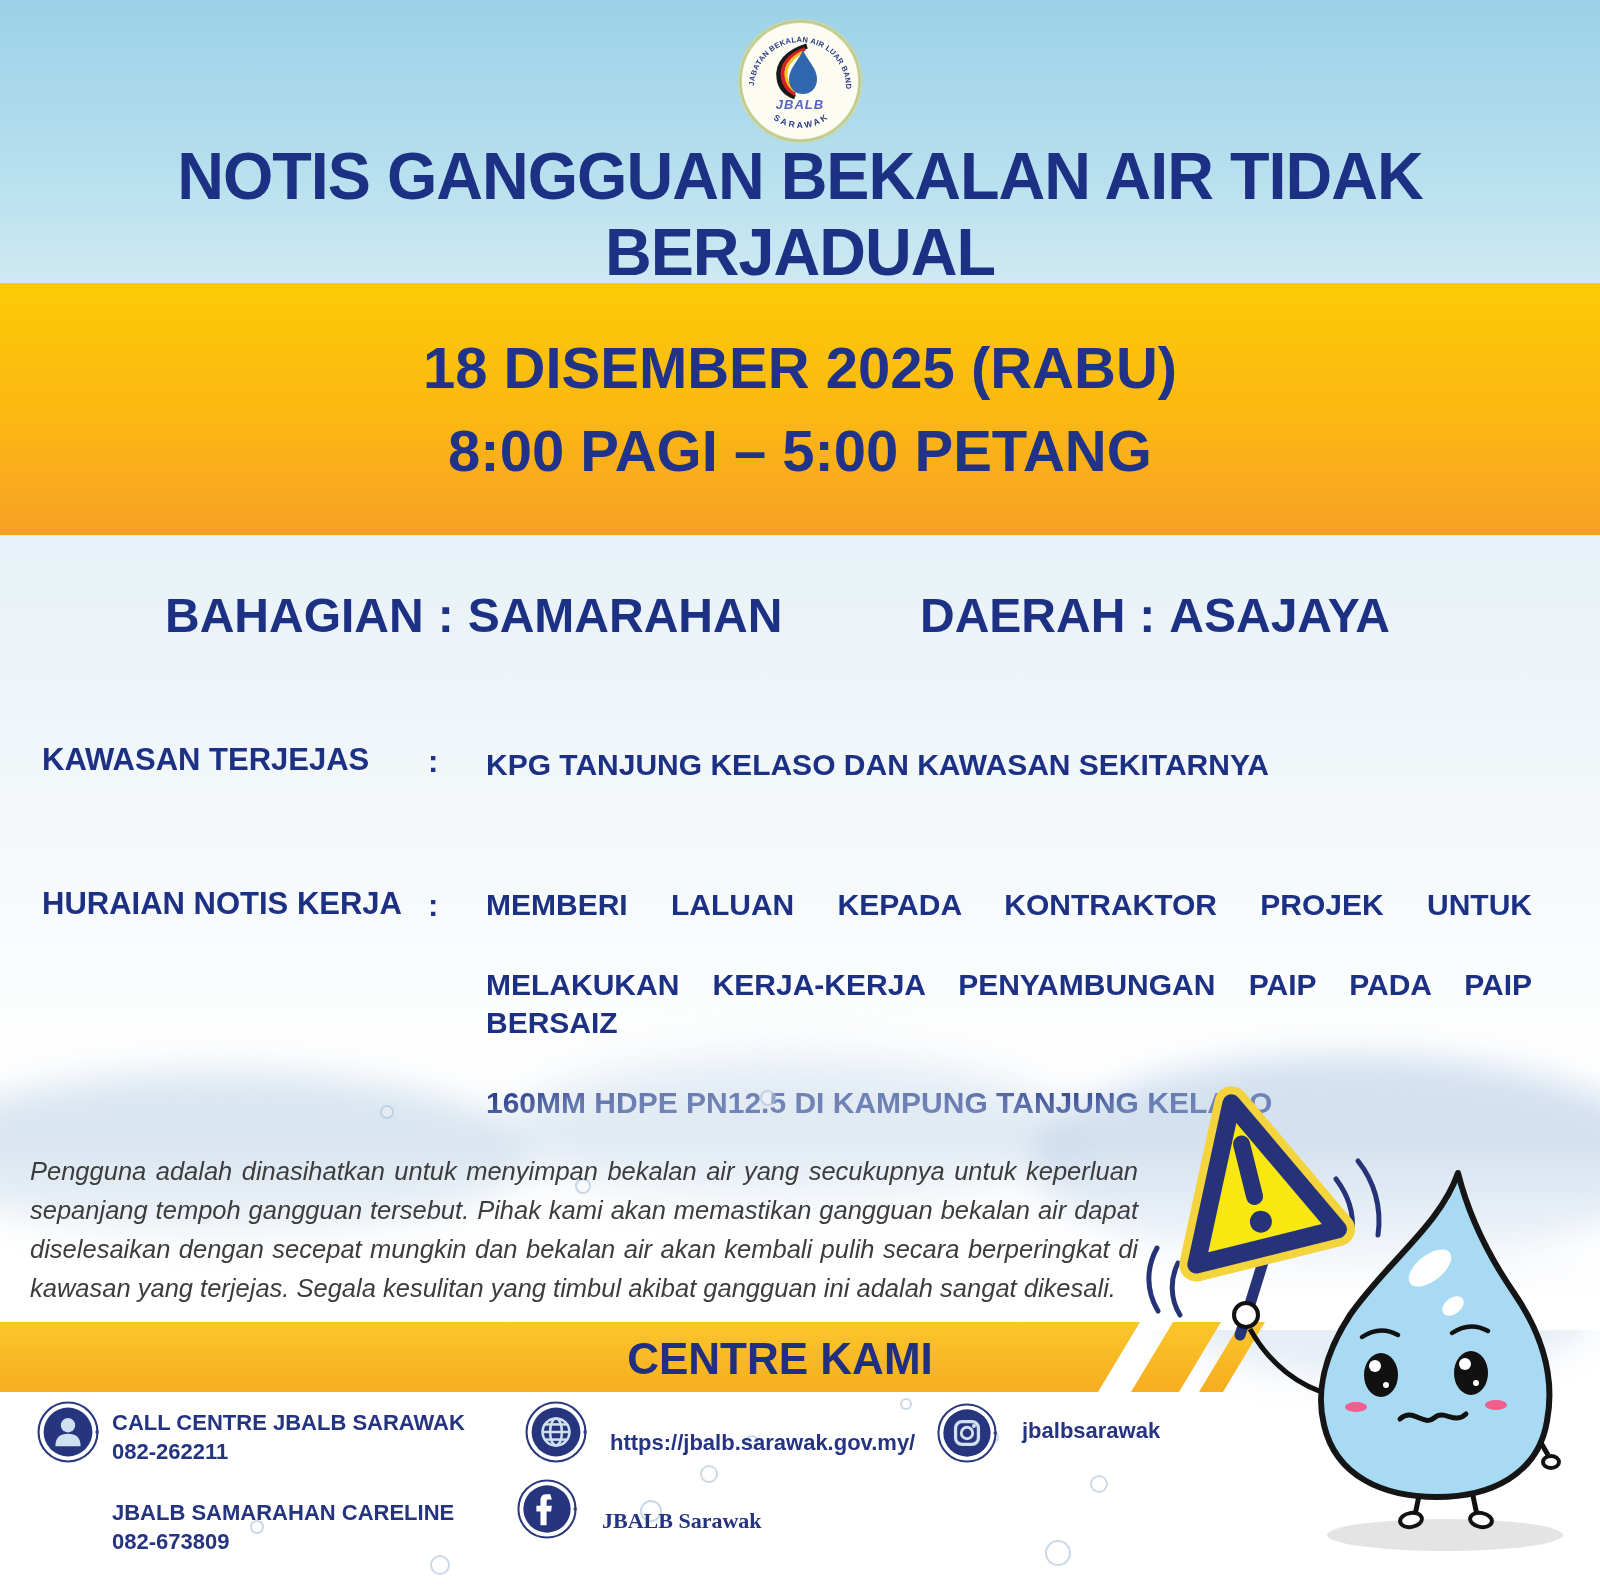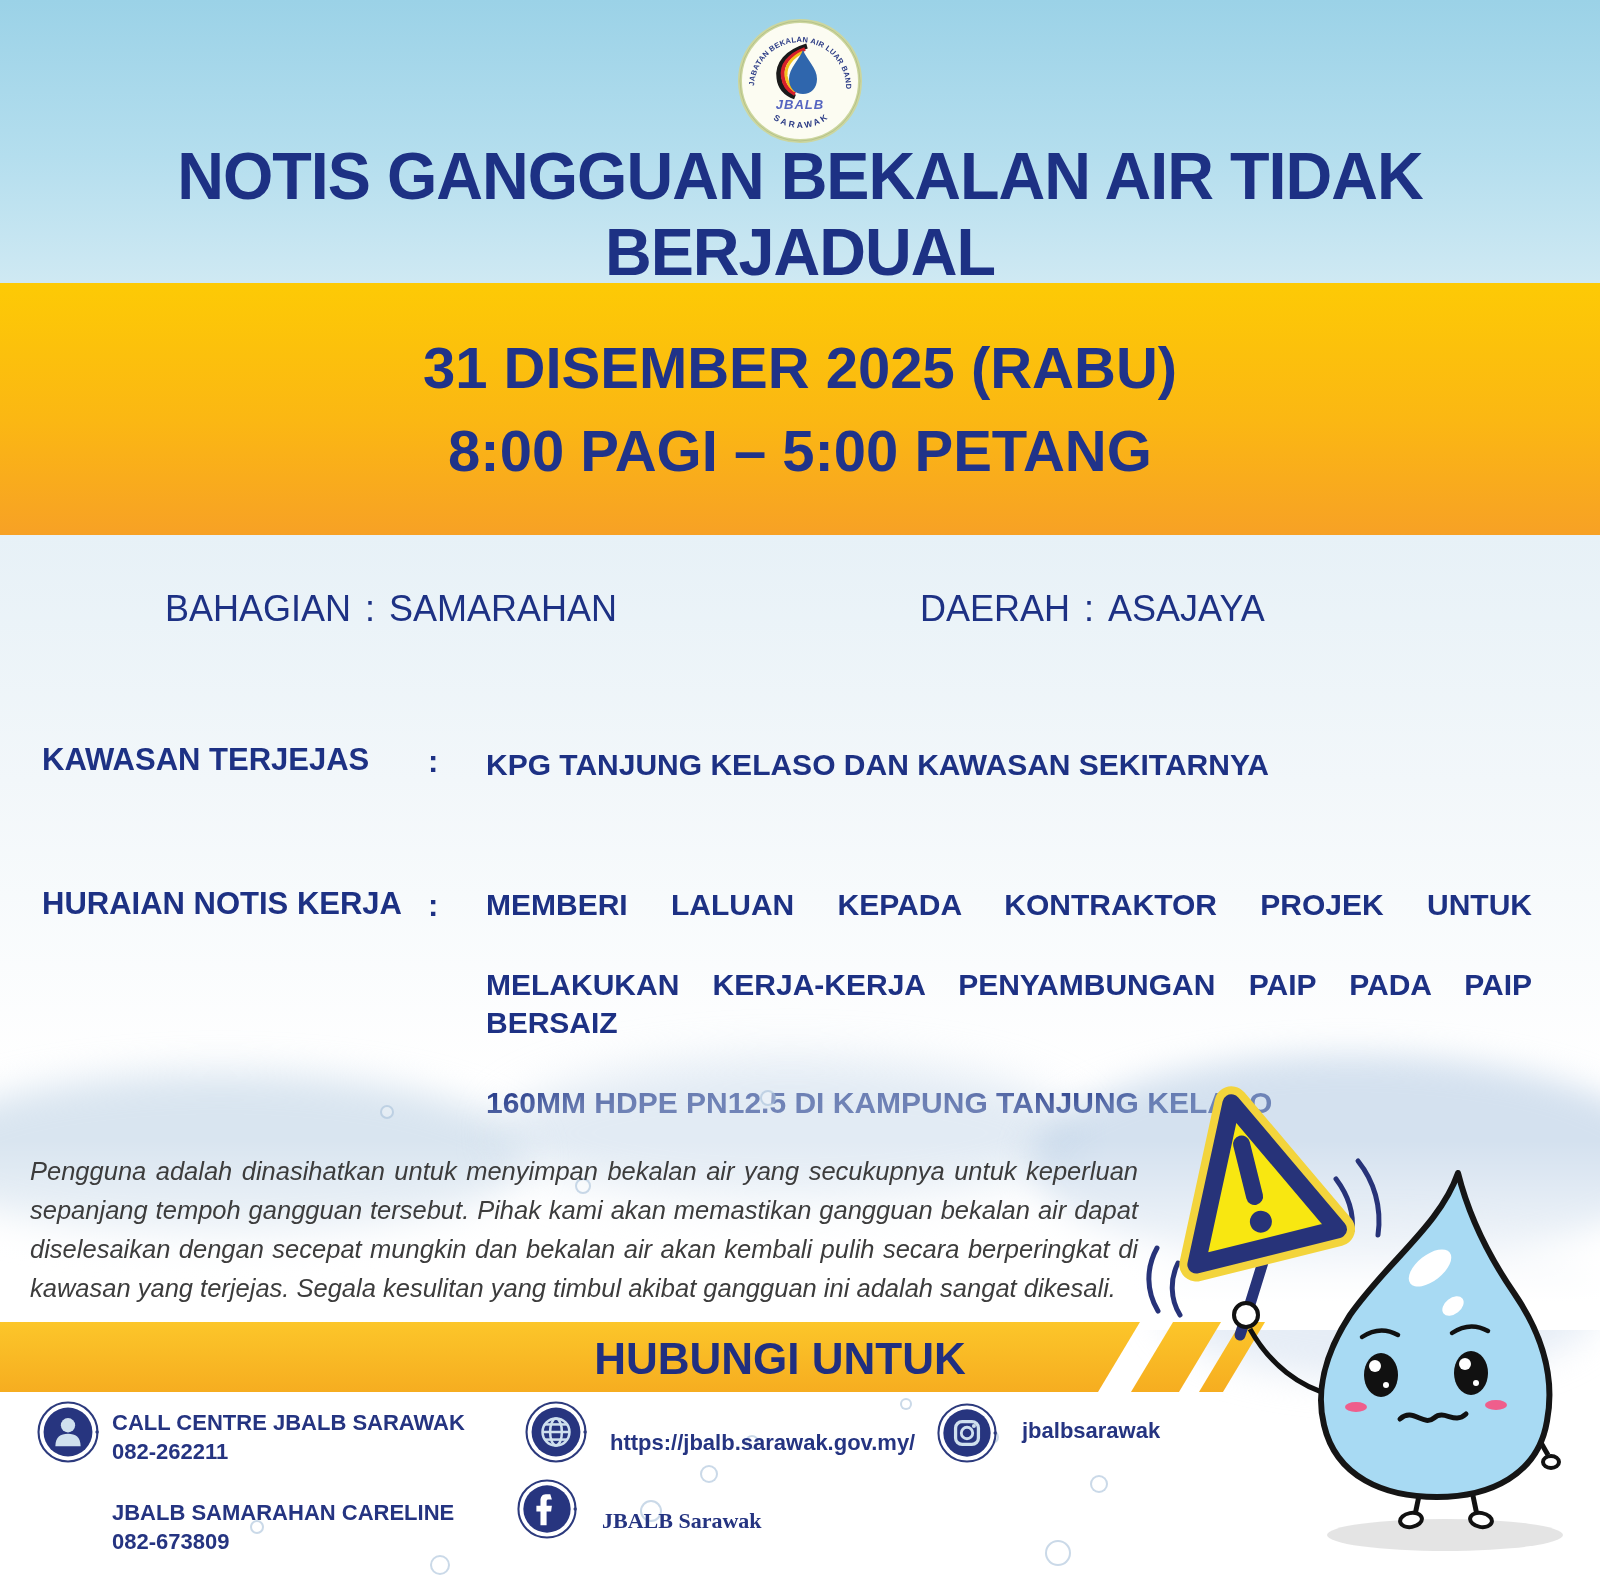--- a/index.html
+++ b/index.html
@@ -15,21 +15,21 @@
     font-size:66px;font-weight:700;color:#1d3184;letter-spacing:-1px;transform:scaleX(.98);}
   
   .date-banner{position:absolute;left:0;top:283px;width:1600px;height:252px;
     background:linear-gradient(180deg,#fdca05 0%,#fbb713 55%,#f7a125 100%);
     display:flex;flex-direction:column;align-items:center;justify-content:center;gap:16px;}
   .date-line,.time-line{font-size:58px;font-weight:700;color:#203389;}
   
   .info-bg{position:absolute;left:0;top:535px;width:1600px;height:545px;
     background:linear-gradient(180deg,#e7f1f7 0%,#f2f7fa 45%,#ffffff 100%);}
   .region-item{position:absolute;top:588px;display:flex;gap:14px;
-    font-size:36px;font-weight:400;color:#1d3184;}
+    font-size:48px;font-weight:700;color:#1d3184;}
   .region-bahagian{left:165px;} .region-daerah{left:920px;}
   .lbl{position:absolute;font-weight:700;color:#1d3184;font-size:31px;}
   .kawasan-label{left:42px;top:742px;}
   .kawasan-colon{left:428px;top:744px;}
   .kawasan-value{left:486px;top:748px;font-size:30px;}
   .huraian-label{left:42px;top:886px;}
   .huraian-colon{left:428px;top:888px;}
   .huraian-lines{position:absolute;left:486px;top:886px;width:1046px;}
   .huraian-line{font-size:30px;font-weight:700;color:#1d3184;line-height:38px;
     margin-bottom:42px;text-align:justify;text-align-last:justify;white-space:normal;}
@@ -96,21 +96,21 @@
       <text x="63" y="91" text-anchor="middle" font-size="13" font-style="italic" font-weight="bold" fill="#5565c0" letter-spacing="1">JBALB</text>
       <text font-size="8.5" font-weight="bold" fill="#2a3a85" letter-spacing="2.5">
         <textPath href="#arcBot" startOffset="8">SARAWAK</textPath>
       </text>
     </svg>
   </div>
 
   <div class="page-title">NOTIS GANGGUAN BEKALAN AIR TIDAK BERJADUAL</div>
 
   <div class="date-banner">
-    <div class="date-line">31 DISEMBER 2025 (RABU)</div>
+    <div class="date-line">18 DISEMBER 2025 (RABU)</div>
     <div class="time-line">8:00 PAGI – 5:00 PETANG</div>
   </div>
 
   <div class="info-bg"></div>
 
   <div class="region-item region-bahagian">
     <span>BAHAGIAN</span>
     <span>:</span>
     <span>SAMARAHAN</span>
   </div>
@@ -148,21 +148,21 @@
   <div class="bubble" style="left:985px;top:1430px;width:10px;height:10px;"></div>
   <div class="bubble" style="left:1090px;top:1475px;width:14px;height:14px;"></div>
   <div class="bubble" style="left:430px;top:1555px;width:16px;height:16px;"></div>
   <div class="bubble" style="left:250px;top:1520px;width:10px;height:10px;"></div>
 
   <div class="advisory">Pengguna adalah dinasihatkan untuk menyimpan bekalan air yang secukupnya untuk keperluan sepanjang tempoh gangguan tersebut. Pihak kami akan memastikan gangguan bekalan air dapat diselesaikan dengan secepat mungkin dan bekalan air akan kembali pulih secara berperingkat di kawasan yang terjejas. Segala kesulitan yang timbul akibat gangguan ini adalah sangat dikesali.</div>
 
   <div class="contact-banner"></div>
   <div class="stripe stripe1"></div>
   <div class="stripe stripe2"></div>
-  <div class="contact-heading">HUBUNGI UNTUK</div>
+  <div class="contact-heading">CENTRE KAMI</div>
 
   <div class="cicon icon-person">
     <svg width="64" height="64" viewBox="0 0 76 76">
       <circle cx="38" cy="38" r="35" fill="#ffffff" stroke="#2c3a7d" stroke-width="2.5"></circle>
       <circle cx="72.5" cy="38" r="2" fill="#2c3a7d"></circle>
       <circle cx="38" cy="38" r="29" fill="#27357f"></circle>
       <circle cx="38" cy="30" r="8.5" fill="#cfe0ee"></circle>
       <path d="M23 55 C23 44 29 40 38 40 C47 40 53 44 53 55 Z" fill="#cfe0ee"></path>
     </svg>
   </div>

